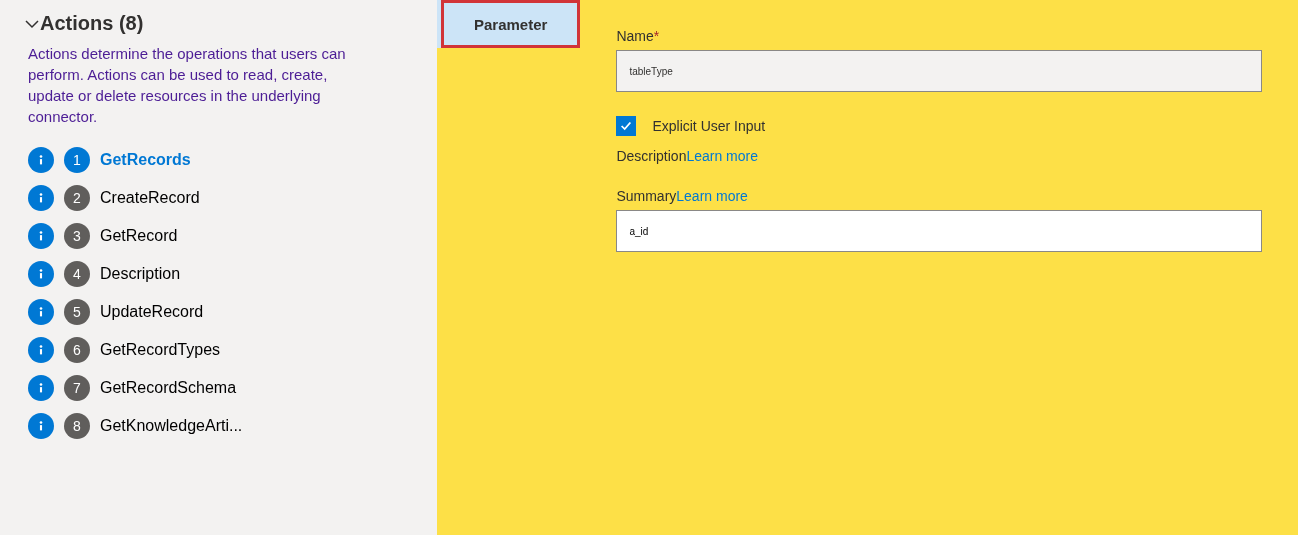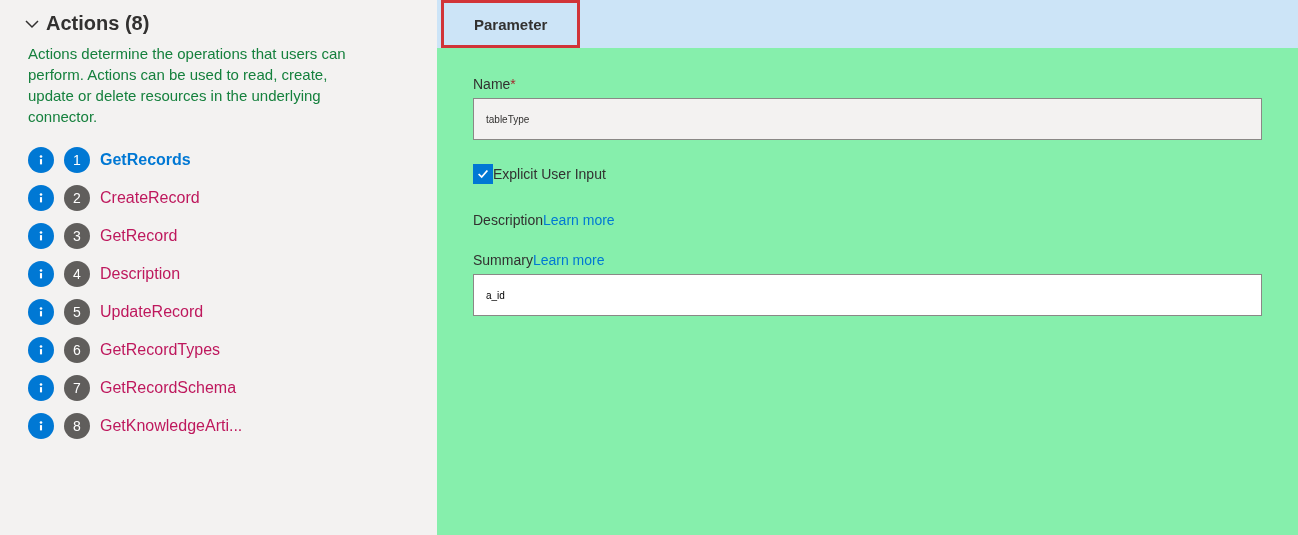--- a/index.html
+++ b/index.html
@@ -15,34 +15,34 @@
     }
     .sidebar {
       width: 437px;
       background: #f3f2f1;
       padding: 12px 24px 12px 24px;
       flex-shrink: 0;
     }
     .actions-header {
       display: flex;
       align-items: center;
-      gap: 6px;
+      gap: 0;
       font-size: 20px;
       font-weight: 600;
       margin-bottom: 8px;
       cursor: pointer;
     }
     .chevron-icon {
       width: 16px;
       height: 16px;
       flex-shrink: 0;
     }
     .actions-desc {
       font-size: 15px;
-      color: #15803d;
+      color: #4c1d95;
       line-height: 1.4;
       margin-bottom: 14px;
       padding-left: 4px;
       padding-right: 60px;
     }
     .action-item {
       display: flex;
       align-items: center;
       gap: 10px;
       padding: 6px 4px;
@@ -71,31 +71,31 @@
       justify-content: center;
       font-size: 14px;
       font-weight: 400;
       flex-shrink: 0;
     }
     .num-icon.selected {
       background: #0078d4;
     }
     .action-label {
       font-size: 16px;
-      color: #be185d;
+      color: #000000;
     }
     .action-item.selected .action-label {
       color: #0078d4;
       font-weight: 600;
     }
     .main {
       flex: 1;
-      background: #86efac;
-      display: flex;
-      flex-direction: column;
+      background: #fde047;
+      display: flex;
+      flex-direction: row;
     }
     .tab-bar {
       background: #cce4f7;
       height: 48px;
       display: flex;
       align-items: stretch;
     }
     .tab {
       padding: 0 30px;
       display: flex;
@@ -143,22 +143,22 @@
       background: #f3f2f1;
       color: #323130;
     }
     .text-input.focused {
       border: 1px solid #0078d4;
       outline: 1px solid #0078d4;
     }
     .checkbox-row {
       display: flex;
       align-items: center;
-      gap: 0;
-      margin-bottom: 28px;
+      gap: 16px;
+      margin-bottom: 12px;
     }
     .checkbox {
       width: 20px;
       height: 20px;
       background: #0078d4;
       display: flex;
       align-items: center;
       justify-content: center;
       cursor: pointer;
       flex-shrink: 0;

